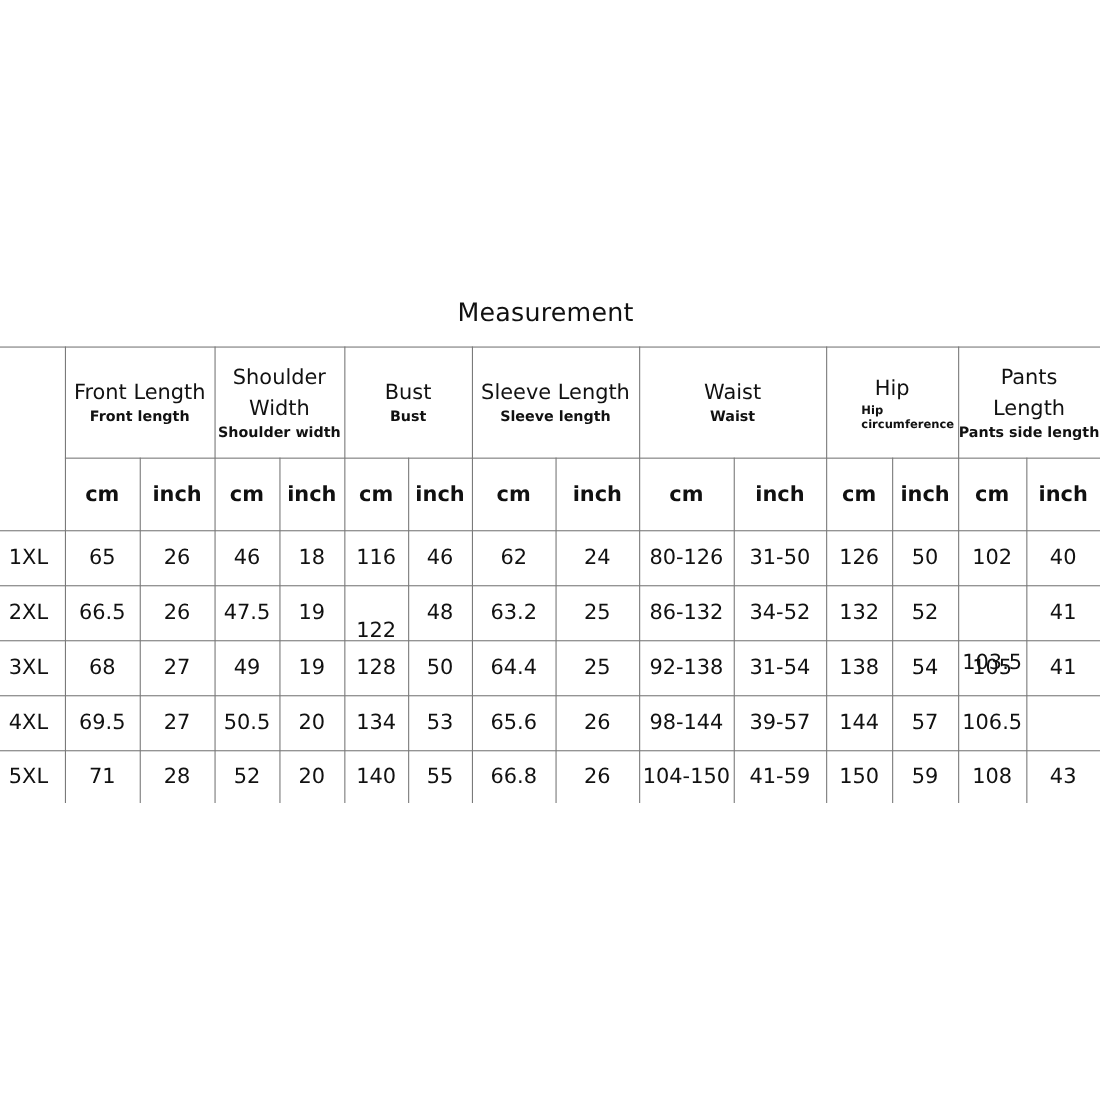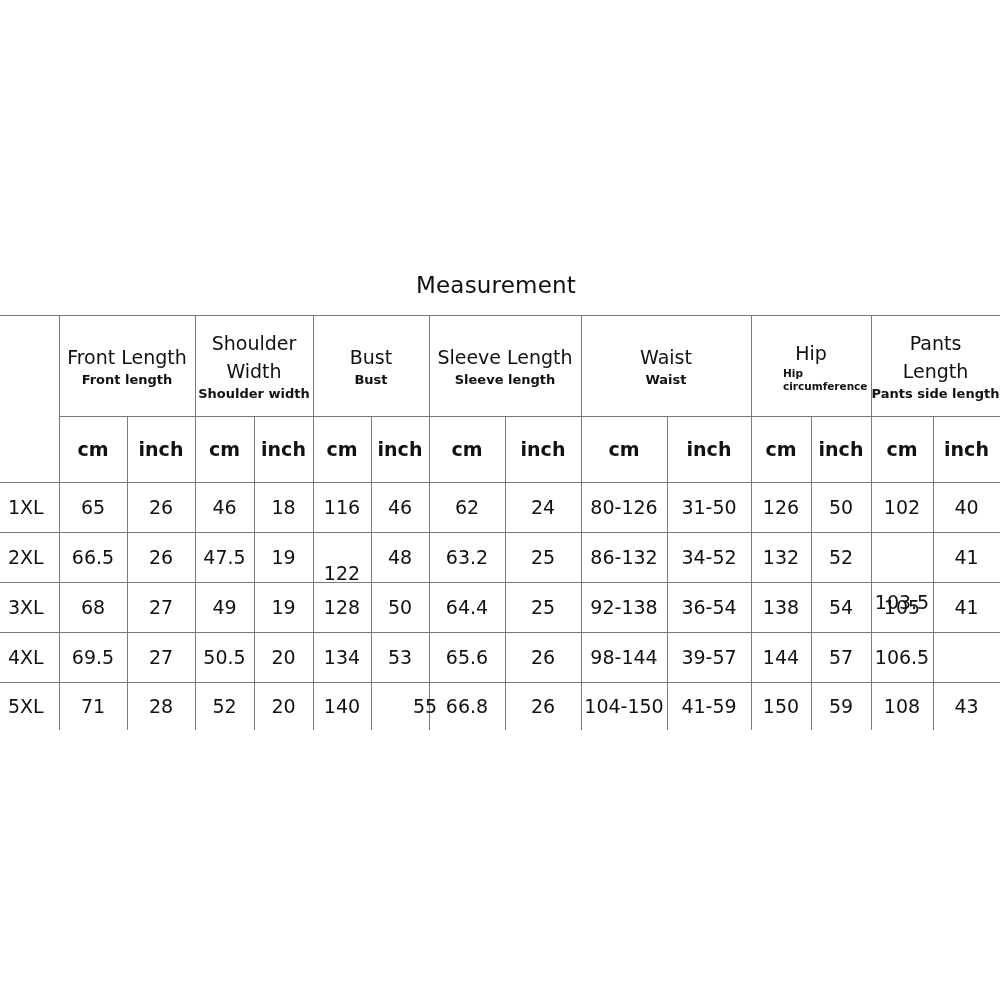--- a/index.html
+++ b/index.html
@@ -122,21 +122,21 @@
     <div class="cell rowlbl" style="left: 0px; top: 267px; width: 59px; height: 50px;">3XL</div>
     <div class="cell val" style="left: 59px; top: 267px; width: 68px; height: 50px;">68</div>
     <div class="cell val" style="left: 127px; top: 267px; width: 68px; height: 50px;">27</div>
     <div class="cell val" style="left: 195px; top: 267px; width: 59px; height: 50px;">49</div>
     <div class="cell val" style="left: 254px; top: 267px; width: 59px; height: 50px;">19</div>
     <div class="cell val" style="left: 313px; top: 267px; width: 58px; height: 50px;">128</div>
     <div class="cell val" style="left: 371px; top: 267px; width: 58px; height: 50px;">50</div>
     <div class="cell val" style="left: 429px; top: 267px; width: 76px; height: 50px;">64.4</div>
     <div class="cell val" style="left: 505px; top: 267px; width: 76px; height: 50px;">25</div>
     <div class="cell val" style="left: 581px; top: 267px; width: 86px; height: 50px;">92-138</div>
-    <div class="cell val" style="left: 667px; top: 267px; width: 84px; height: 50px;">36-54</div>
+    <div class="cell val" style="left: 667px; top: 267px; width: 84px; height: 50px;">31-54</div>
     <div class="cell val" style="left: 751px; top: 267px; width: 60px; height: 50px;">138</div>
     <div class="cell val" style="left: 811px; top: 267px; width: 60px; height: 50px;">54</div>
     <div class="cell val" style="left: 871px; top: 267px; width: 62px; height: 50px;">105</div>
     <div class="cell val" style="left: 933px; top: 267px; width: 67px; height: 50px;">41</div>
     <div class="cell rowlbl" style="left: 0px; top: 317px; width: 59px; height: 50px;">4XL</div>
     <div class="cell val" style="left: 59px; top: 317px; width: 68px; height: 50px;">69.5</div>
     <div class="cell val" style="left: 127px; top: 317px; width: 68px; height: 50px;">27</div>
     <div class="cell val" style="left: 195px; top: 317px; width: 59px; height: 50px;">50.5</div>
     <div class="cell val" style="left: 254px; top: 317px; width: 59px; height: 50px;">20</div>
     <div class="cell val" style="left: 313px; top: 317px; width: 58px; height: 50px;">134</div>
@@ -148,21 +148,21 @@
     <div class="cell val" style="left: 751px; top: 317px; width: 60px; height: 50px;">144</div>
     <div class="cell val" style="left: 811px; top: 317px; width: 60px; height: 50px;">57</div>
     <div class="cell val" style="left: 871px; top: 317px; width: 62px; height: 50px;">106.5</div>
     <div class="cell val" style="left: 978px; top: 317px; width: 67px; height: 50px; padding-left: 15px;">42</div>
     <div class="cell rowlbl" style="left: 0px; top: 367px; width: 59px; height: 48px;">5XL</div>
     <div class="cell val" style="left: 59px; top: 367px; width: 68px; height: 48px;">71</div>
     <div class="cell val" style="left: 127px; top: 367px; width: 68px; height: 48px;">28</div>
     <div class="cell val" style="left: 195px; top: 367px; width: 59px; height: 48px;">52</div>
     <div class="cell val" style="left: 254px; top: 367px; width: 59px; height: 48px;">20</div>
     <div class="cell val" style="left: 313px; top: 367px; width: 58px; height: 48px;">140</div>
-    <div class="cell val" style="left: 371px; top: 367px; width: 58px; height: 48px; margin-left: 25px;">55</div>
+    <div class="cell val" style="left: 371px; top: 367px; width: 58px; height: 48px;">55</div>
     <div class="cell val" style="left: 429px; top: 367px; width: 76px; height: 48px;">66.8</div>
     <div class="cell val" style="left: 505px; top: 367px; width: 76px; height: 48px;">26</div>
     <div class="cell val" style="left: 581px; top: 367px; width: 86px; height: 48px;">104-150</div>
     <div class="cell val" style="left: 667px; top: 367px; width: 84px; height: 48px;">41-59</div>
     <div class="cell val" style="left: 751px; top: 367px; width: 60px; height: 48px;">150</div>
     <div class="cell val" style="left: 811px; top: 367px; width: 60px; height: 48px;">59</div>
     <div class="cell val" style="left: 871px; top: 367px; width: 62px; height: 48px;">108</div>
     <div class="cell val" style="left: 933px; top: 367px; width: 67px; height: 48px;">43</div>
   </div>
 

